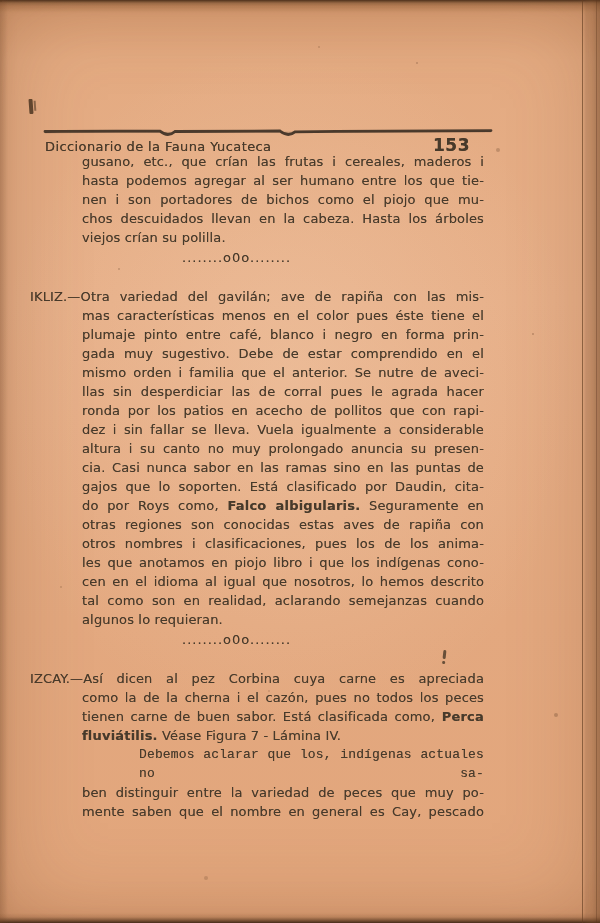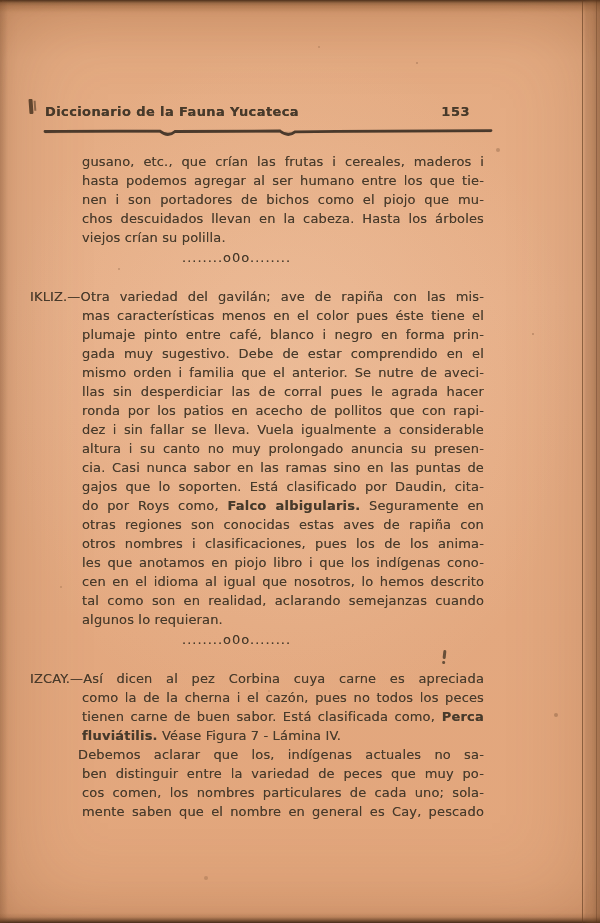--- a/index.html
+++ b/index.html
@@ -26,33 +26,33 @@
 
   .speckles{position:absolute;top:0;left:0;width:2px;height:2px;border-radius:50%;background:rgba(96,64,40,.35);
     box-shadow:118px 268px 0 0 rgba(96,64,40,.3), 497px 149px 0 1px rgba(96,64,40,.28),
       532px 333px 0 0 rgba(96,64,40,.33), 60px 586px 0 0 rgba(96,64,40,.25),
       416px 62px 0 0 rgba(96,64,40,.3), 205px 877px 0 1px rgba(96,64,40,.22),
       318px 46px 0 0 rgba(96,64,40,.25), 555px 714px 0 1px rgba(96,64,40,.3),
       90px 430px 0 0 rgba(96,64,40,.22), 268px 690px 0 0 rgba(96,64,40,.2);}
 
   .header{position:absolute;left:45px;top:104px;width:425px;display:flex;
     justify-content:space-between;align-items:baseline;}
-  .header .title{font-weight:bold;font-size:13px;letter-spacing:.4px;
-    text-shadow:0 0 .6px rgba(60,45,28,.7);}
-  .header .pagenum{font-weight:bold;font-size:13px;letter-spacing:.5px;
+  .header .title{font-weight:normal;font-size:13px;letter-spacing:.4px;
+    text-shadow:0 0 .6px rgba(60,45,28,.7);margin-top:35px;}
+  .header .pagenum{font-weight:bold;font-size:17px;letter-spacing:.5px;
     text-shadow:0 0 .6px rgba(60,45,28,.7);}
   .rule{position:absolute;left:42px;top:125px;width:452px;height:12px;}
 
   .textblock{position:absolute;left:30px;top:152px;width:454px;}
   .line{font-size:13px;line-height:19px;letter-spacing:.15px;
     text-align:justify;text-align-last:justify;white-space:normal;
     text-shadow:0 0 .55px rgba(71,58,43,.55);}
   .line.m-b{margin-left:52px;}
   .line.m-f{margin-left:0;margin-top:16px;}
-  .line.m-i{margin-left:48px;}
+  .line.m-i{margin-left:109px;font-family:Liberation Mono, monospace;}
   .line.last{text-align-last:left;}
   .line b{font-weight:bold;letter-spacing:.2px;}
   .separator{font-size:13px;line-height:19px;margin:1px 0 20px 152px;
     letter-spacing:1px;text-shadow:0 0 .55px rgba(71,58,43,.5);
     text-align:left;}
 
   .stray-mark{position:absolute;left:443px;top:650px;width:2.5px;height:9px;
     background:#4a3a28;border-radius:2px;transform:rotate(6deg);opacity:.8;}
   .stray-mark:after{content:"";position:absolute;left:0;top:11px;width:2.5px;height:2.5px;
     border-radius:50%;background:#4a3a28;}
@@ -110,21 +110,20 @@
     <div class="separator">........o0o........</div>
     <div class="para">
       <div class="line m-f"><span>IZCAY.—Así dicen al pez Corbina cuya carne es apreciada</span></div>
       <div class="line m-b"><span>como la de la cherna i el cazón, pues no todos los peces</span></div>
       <div class="line m-b"><span>tienen carne de buen sabor. Está clasificada como,</span><b> Perca</b></div>
       <div class="line m-b last"><b>fluviátilis.</b><span> Véase Figura 7 - Lámina IV.</span></div>
     </div>
     <div class="para">
       <div class="line m-i"><span>Debemos aclarar que los, indígenas actuales no sa-</span></div>
       <div class="line m-b"><span>ben distinguir entre la variedad de peces que muy po-</span></div>
-      <div class="line m-b"><span>cos comen, los nombres particulares de cada uno; sola-</span></div>
       <div class="line m-b"><span>mente saben que el nombre en general es Cay, pescado</span></div>
     </div>
   </div>
 
 <div class="stray-mark"></div>
 
 <div class="edge-top"></div>
 <div class="edge-bottom"></div>
 <div class="edge-right"></div>
 <div class="edge-left"></div>

